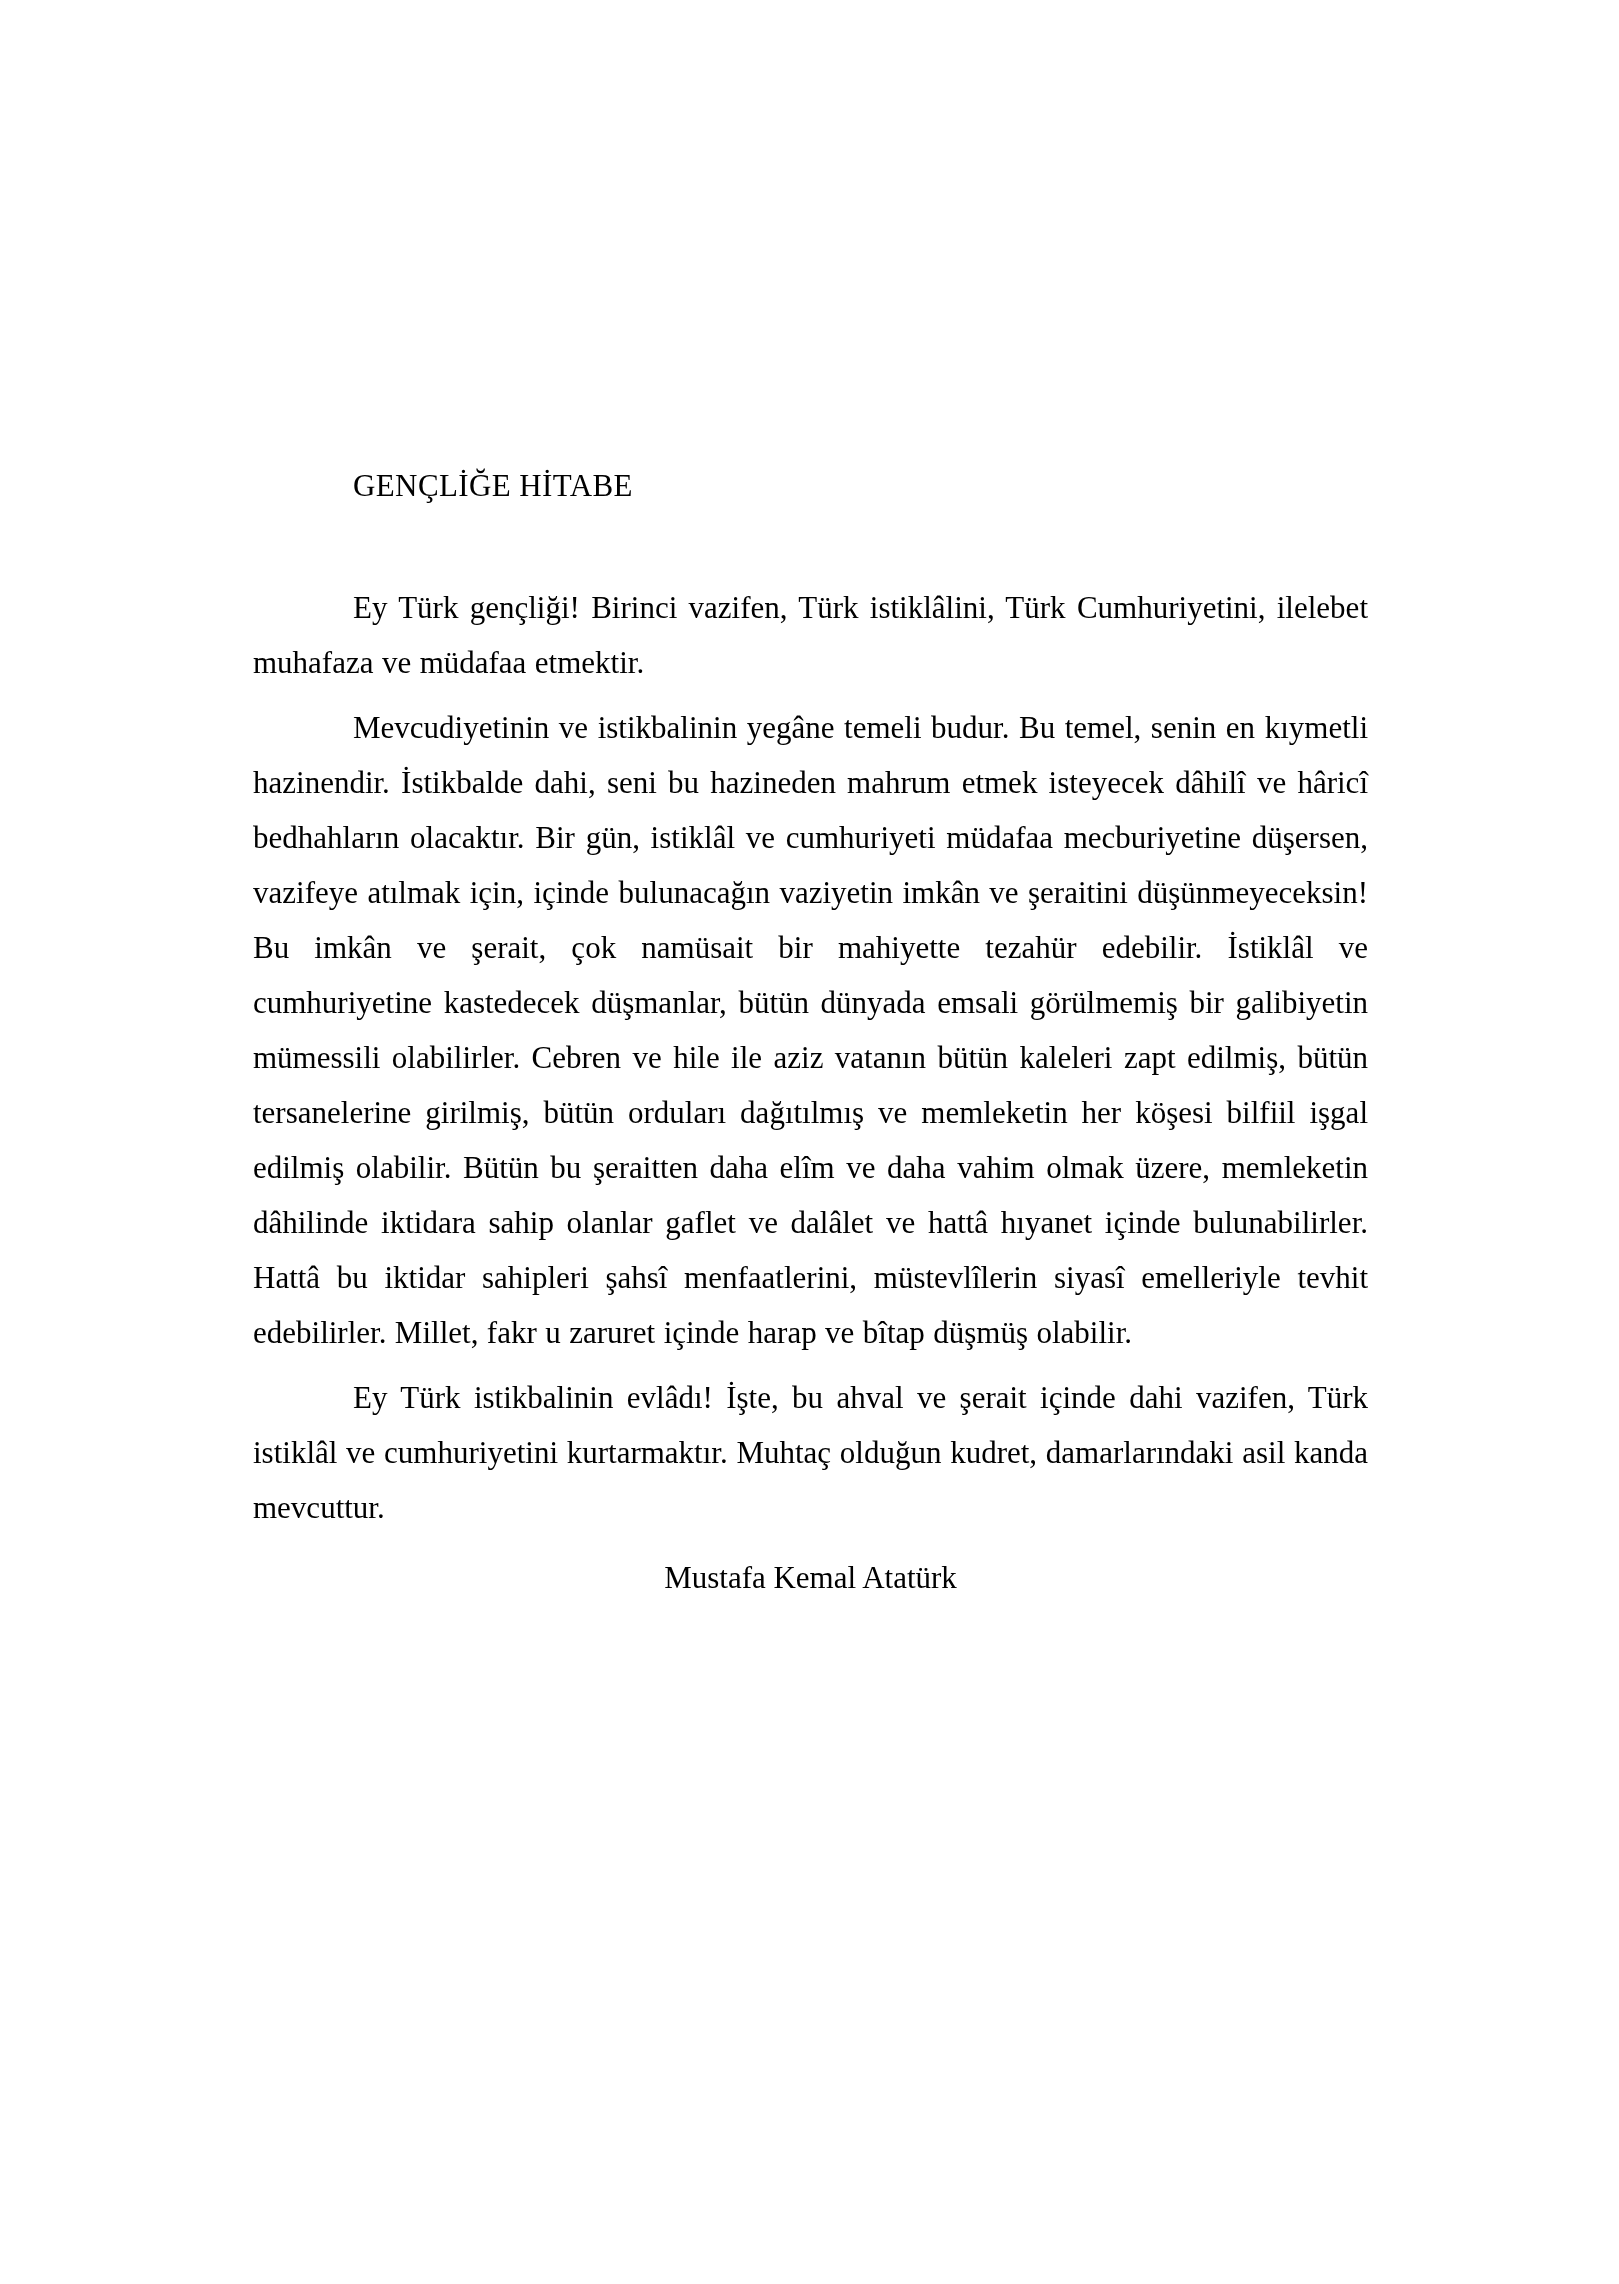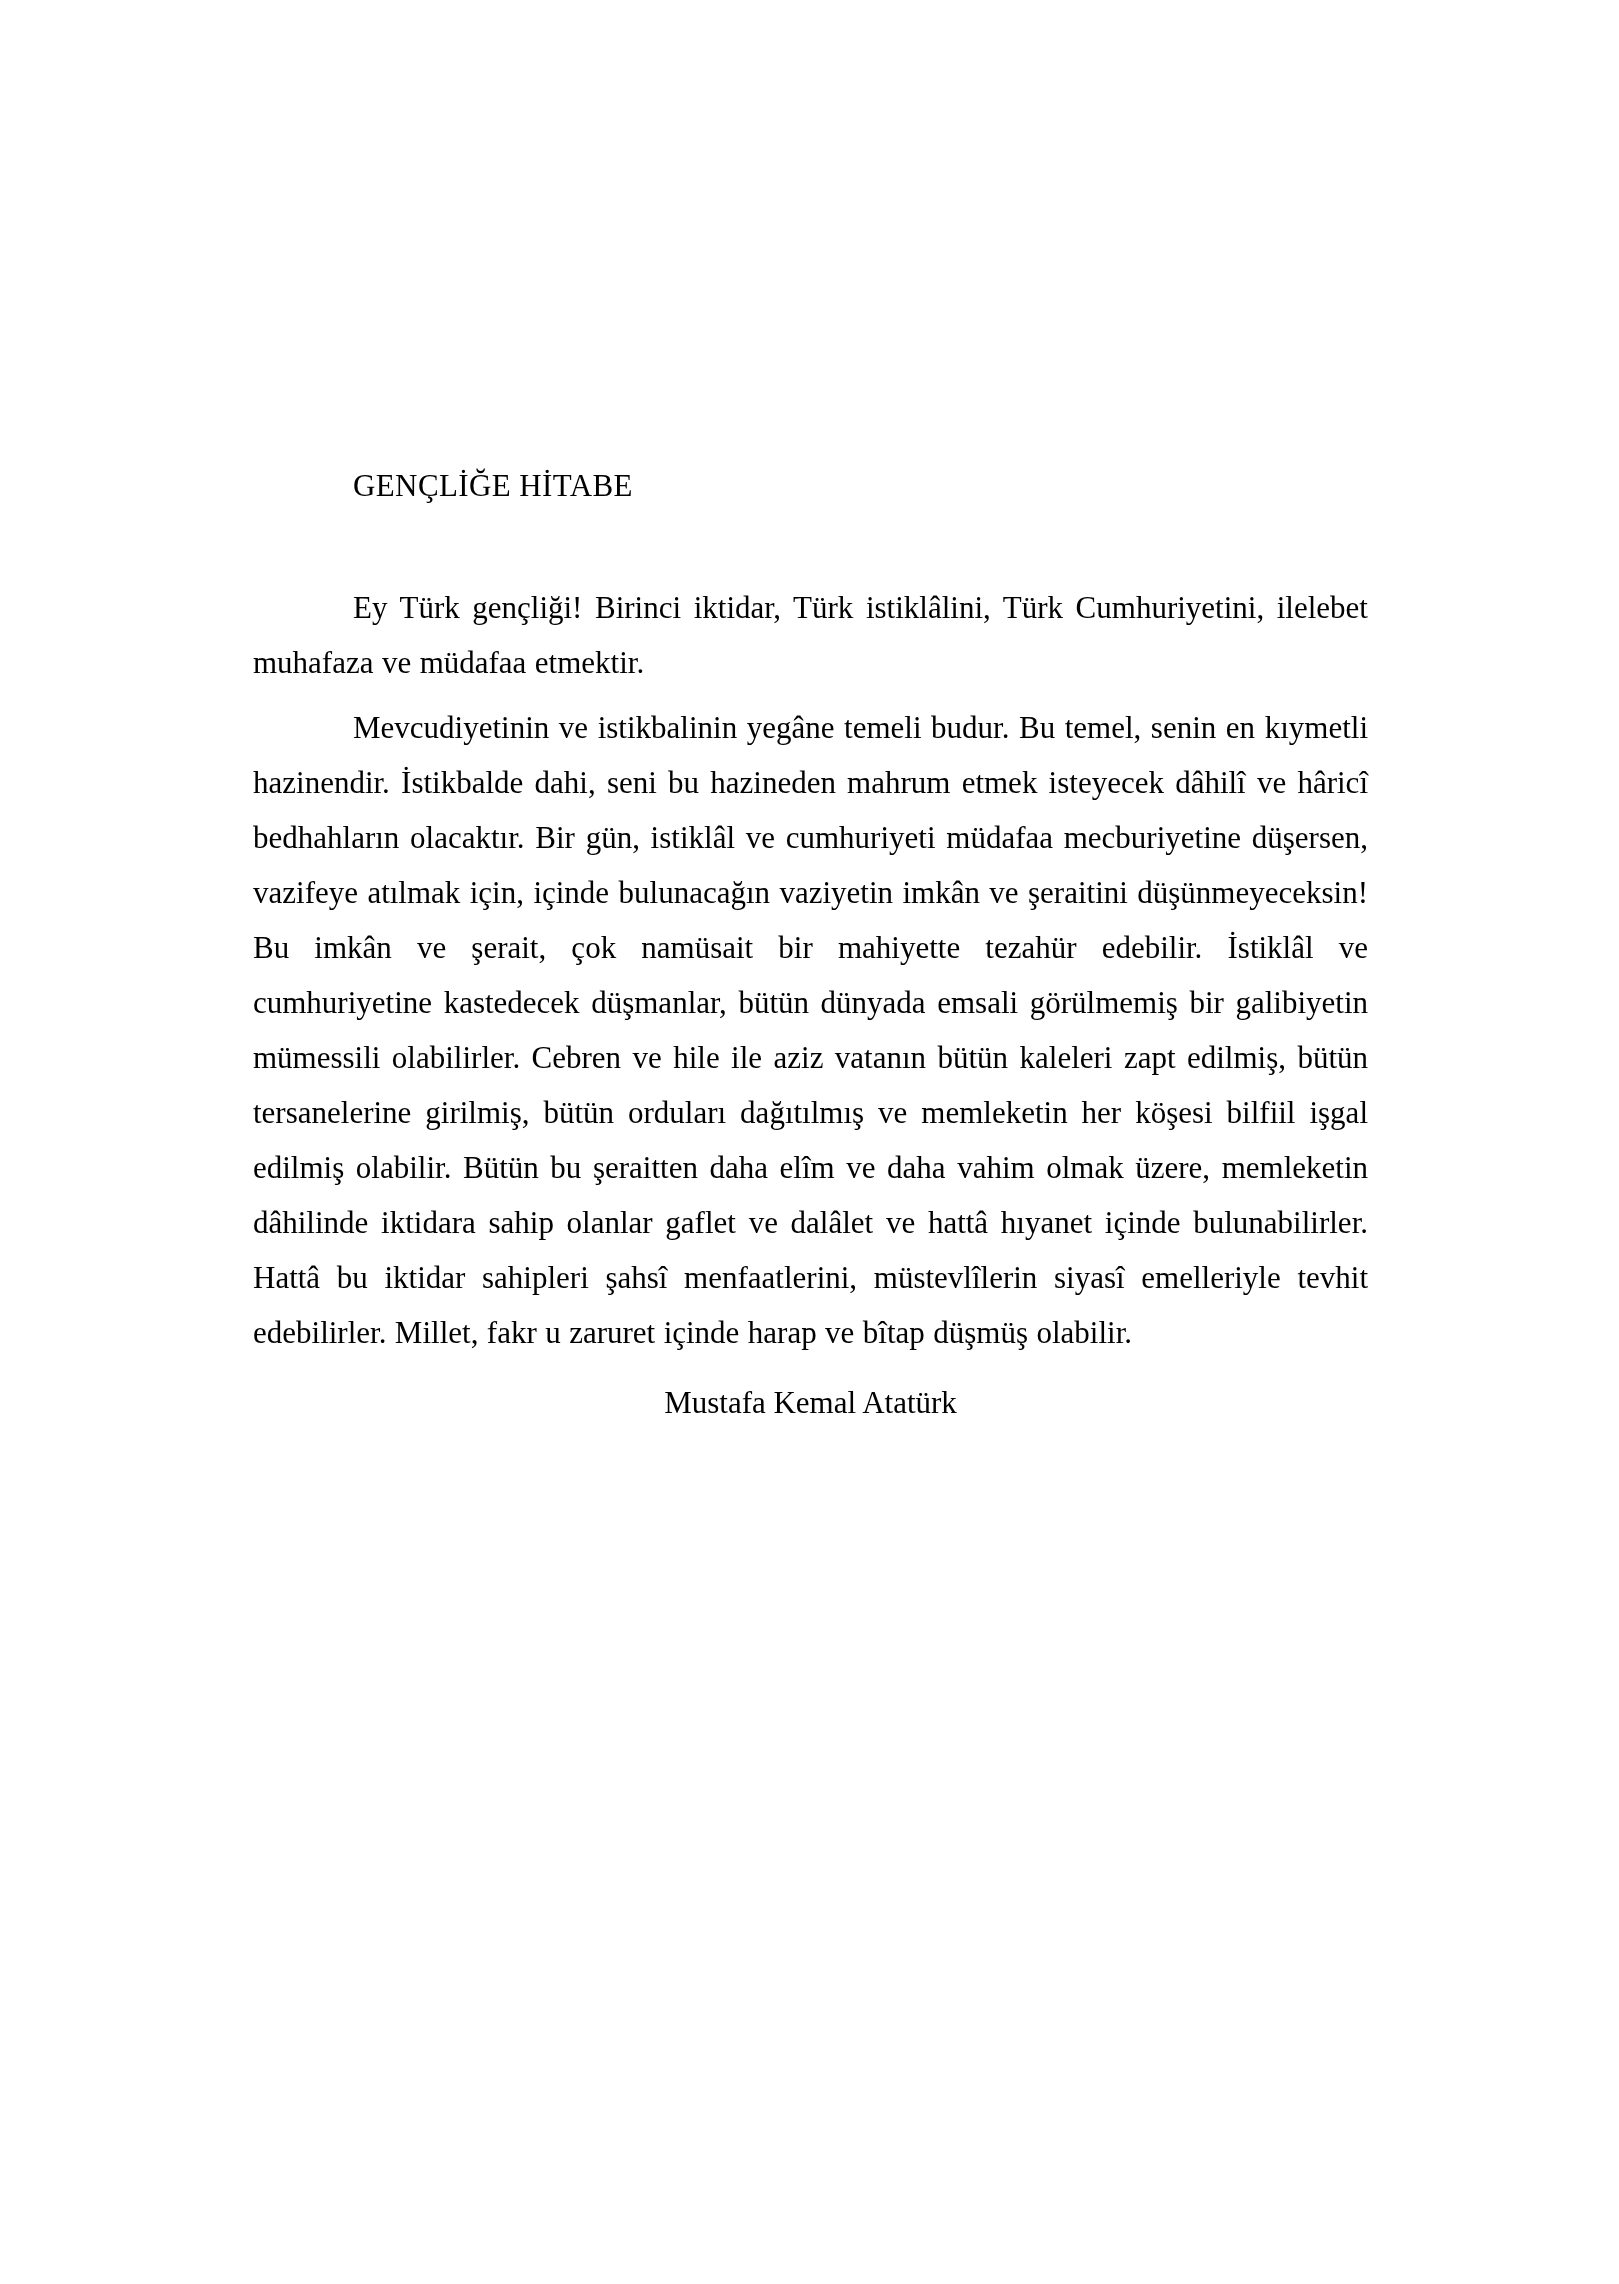--- a/index.html
+++ b/index.html
@@ -57,19 +57,20 @@
     font-size: 31px;
     line-height: 55px;
   }
 </style>
 </head>
 <body>
 
 <div class="page">
   <div class="content">
     <h1 class="doc-title">GENÇLİĞE HİTABE</h1>
-    <p class="para">Ey Türk gençliği! Birinci iktidar, Türk istiklâlini, Türk Cumhuriyetini, ilelebet muhafaza ve müdafaa etmektir.</p>
+    <p class="para">Ey Türk gençliği! Birinci vazifen, Türk istiklâlini, Türk Cumhuriyetini, ilelebet muhafaza ve müdafaa etmektir.</p>
     <p class="para">Mevcudiyetinin ve istikbalinin yegâne temeli budur. Bu temel, senin en kıymetli hazinendir. İstikbalde dahi, seni bu hazineden mahrum etmek isteyecek dâhilî ve hâricî bedhahların olacaktır. Bir gün, istiklâl ve cumhuriyeti müdafaa mecburiyetine düşersen, vazifeye atılmak için, içinde bulunacağın vaziyetin imkân ve şeraitini düşünmeyeceksin! Bu imkân ve şerait, çok namüsait bir mahiyette tezahür edebilir. İstiklâl ve cumhuriyetine kastedecek düşmanlar, bütün dünyada emsali görülmemiş bir galibiyetin mümessili olabilirler. Cebren ve hile ile aziz vatanın bütün kaleleri zapt edilmiş, bütün tersanelerine girilmiş, bütün orduları dağıtılmış ve memleketin her köşesi bilfiil işgal edilmiş olabilir. Bütün bu şeraitten daha elîm ve daha vahim olmak üzere, memleketin dâhilinde iktidara sahip olanlar gaflet ve dalâlet ve hattâ hıyanet içinde bulunabilirler. Hattâ bu iktidar sahipleri şahsî menfaatlerini, müstevlîlerin siyasî emelleriyle tevhit edebilirler. Millet, fakr u zaruret içinde harap ve bîtap düşmüş olabilir.</p>
+    <p class="para">Ey Türk istikbalinin evlâdı! İşte, bu ahval ve şerait içinde dahi vazifen, Türk istiklâl ve cumhuriyetini kurtarmaktır. Muhtaç olduğun kudret, damarlarındaki asil kanda mevcuttur.</p>
     <p class="signature">Mustafa Kemal Atatürk</p>
   </div>
   <div class="page-number">4</div>
 </div>
 
 
 </body></html>

